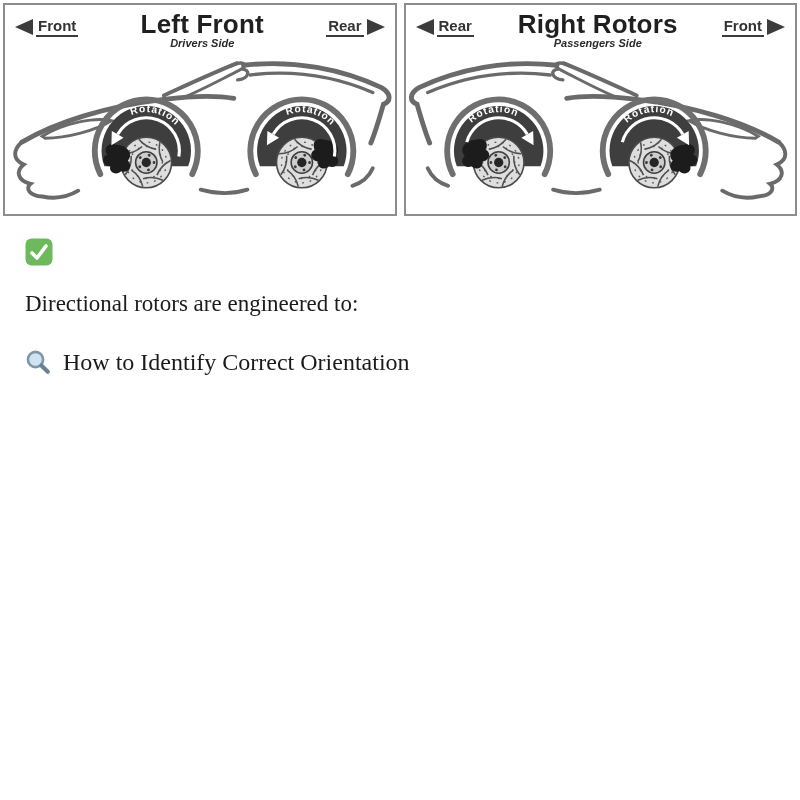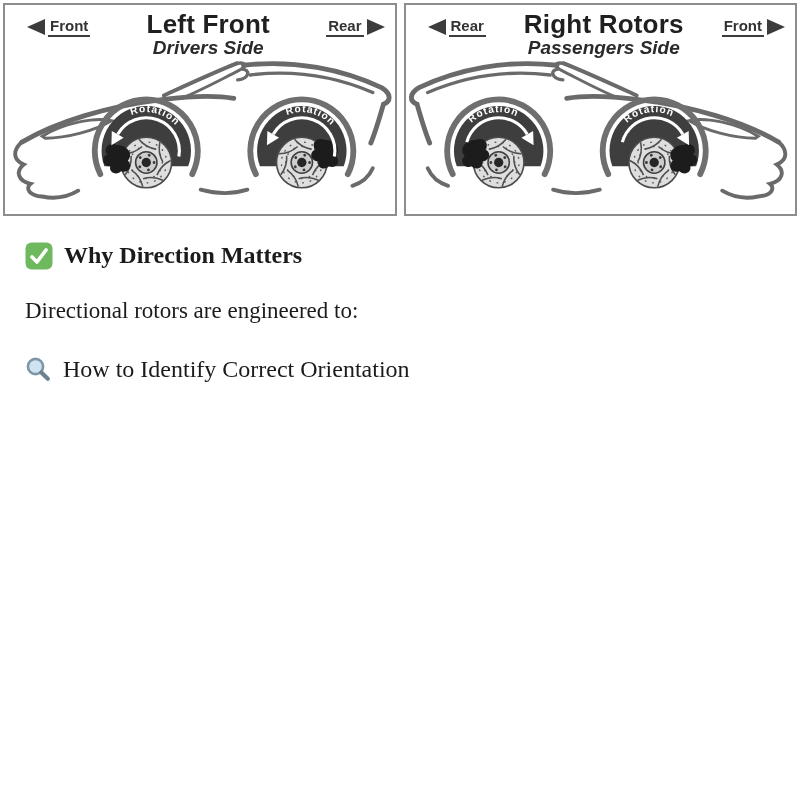--- a/index.html
+++ b/index.html
@@ -2,26 +2,26 @@
 <html><head>
 <meta charset="utf-8">
 <style>
   html,body{margin:0;padding:0;background:#ffffff;}
   body{width:800px;height:800px;overflow:hidden;color:#1b1b1b;
        font-family:"Liberation Serif","DejaVu Serif",serif;}
 
   
   .figure{display:flex;gap:7px;padding:3px 3px 0 3px;height:216px;box-sizing:border-box;}
   .panel{flex:1;border:2.5px solid #8d8d8d;position:relative;background:#fff;overflow:hidden;}
-  .panel-header{position:absolute;top:4px;left:12px;right:0;display:flex;
+  .panel-header{position:absolute;top:4px;left:0;right:0;display:flex;
                 justify-content:space-between;align-items:flex-start;padding:2px 10px 0 10px;
                 font-family:"Liberation Sans","DejaVu Sans",sans-serif;z-index:3;}
   .title-block{text-align:center;line-height:1.05;}
   .panel-title{font-size:26px;font-weight:bold;color:#1f1f1f;letter-spacing:.2px;}
-  .panel-subtitle{font-size:19px;font-weight:bold;font-style:italic;color:#2a2a2a;}
+  .panel-subtitle{font-size:11px;font-weight:bold;font-style:italic;color:#2a2a2a;}
   .dir{display:flex;align-items:center;gap:3px;margin-top:6px;}
   .dir-text{font-size:15px;font-weight:bold;color:#333;border-bottom:2.5px solid #3c3c3c;padding:0 2px 1px 2px;}
   .tri{width:0;height:0;border-top:8px solid transparent;border-bottom:8px solid transparent;}
   .tri-left{border-right:18px solid #3c3c3c;}
   .tri-right{border-left:18px solid #3c3c3c;}
   .car-svg{position:absolute;left:0;top:0;width:100%;height:100%;z-index:1;}
   .rot-text{font-family:"Liberation Sans","DejaVu Sans",sans-serif;font-size:10.5px;
             font-weight:bold;fill:#ffffff;letter-spacing:1px;}
 
   
@@ -171,21 +171,20 @@
 <div class="article">
 
 
   <h2 class="sec-heading sec1">
     <span class="hicon">
       <svg width="28" height="28" viewBox="0 0 28 28">
         <rect x="0.5" y="0.5" width="27" height="27" rx="6" fill="#6eb95e"></rect>
         <polyline points="7,15 12,20 21,8" fill="none" stroke="#ffffff" stroke-width="3.6" stroke-linecap="round" stroke-linejoin="round"></polyline>
       </svg>
     </span>
-    <span class="htext">Why Direction Matters</span>
   </h2>
 
   <p class="lead">Directional rotors are engineered to:</p>
 
 
   <h2 class="sec-heading sec2">
     <span class="hicon">
       <svg width="27" height="27" viewBox="0 0 27 27">
         <circle cx="10.5" cy="10.5" r="7.6" fill="#cfe3f0" stroke="#7e96a8" stroke-width="2.6"></circle>
         <line x1="16.4" y1="16.4" x2="22.8" y2="22.8" stroke="#6c8292" stroke-width="4.2" stroke-linecap="round"></line>

